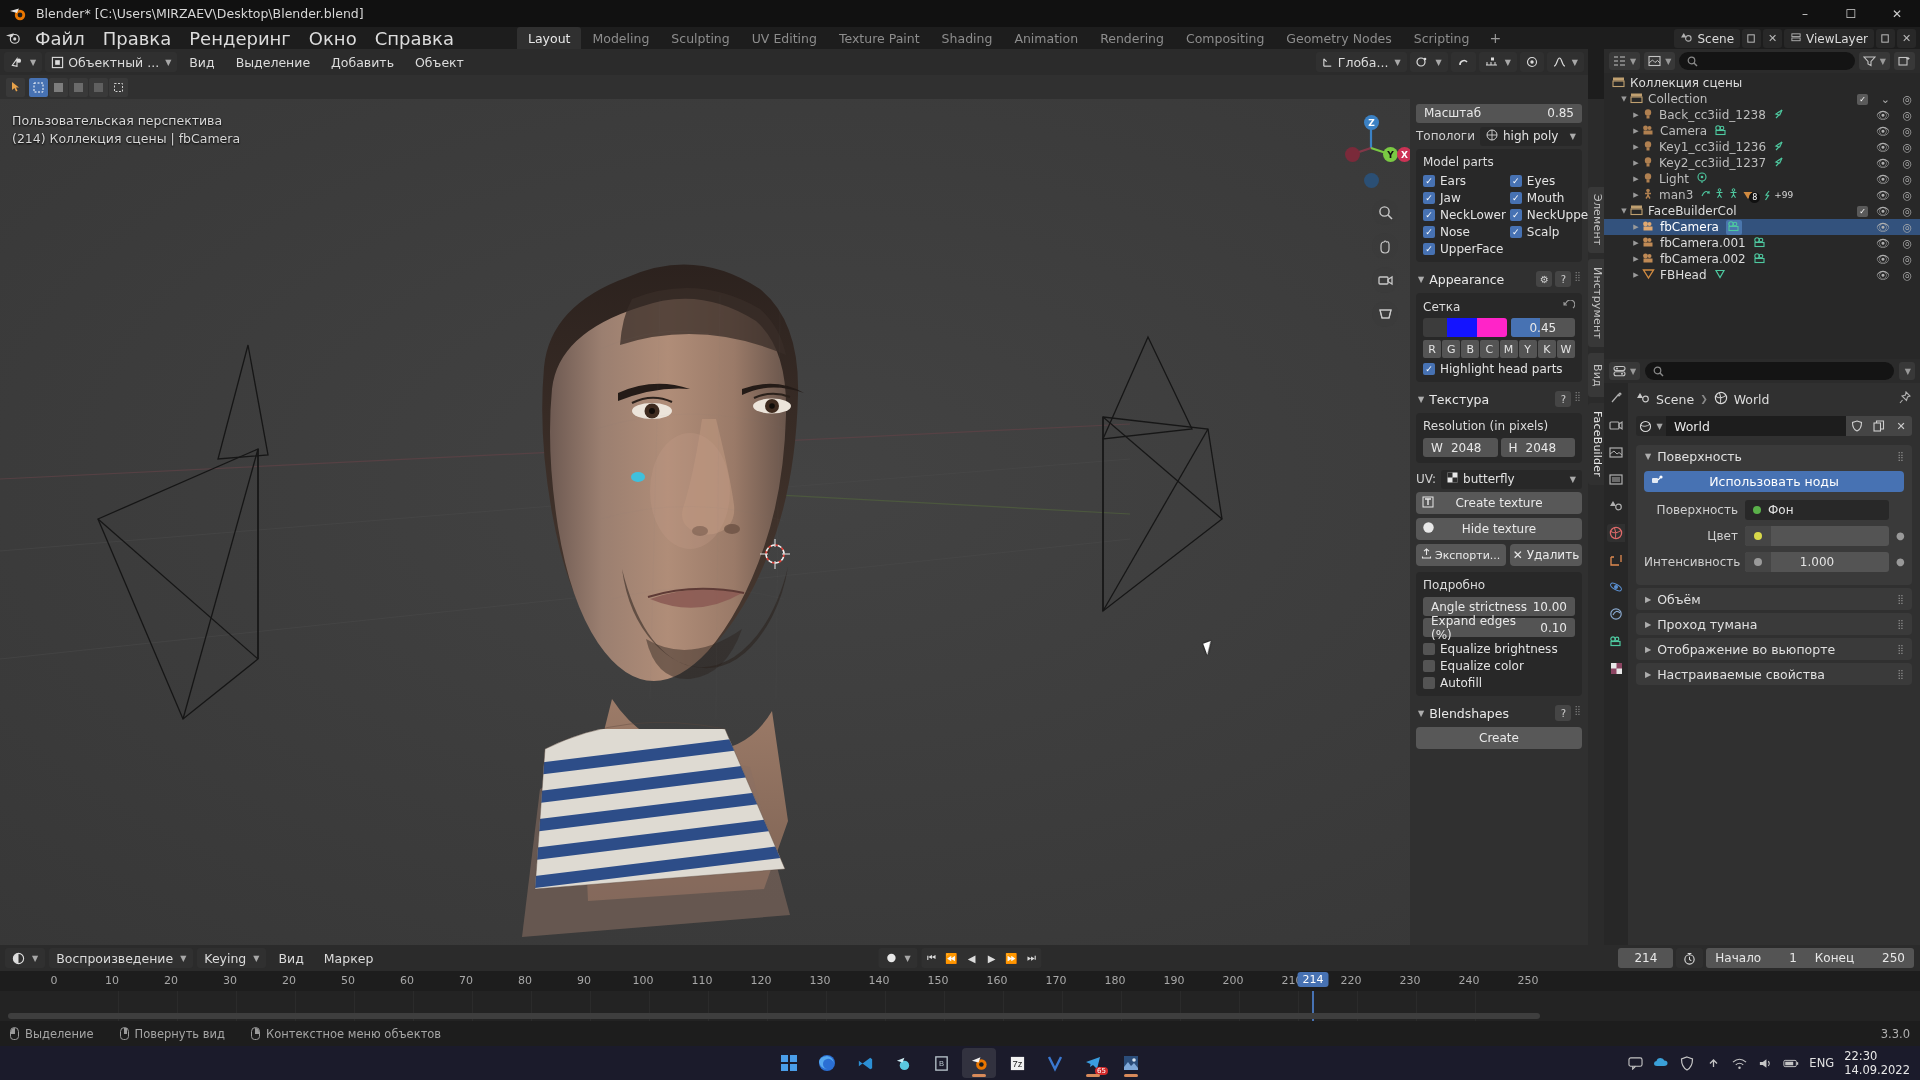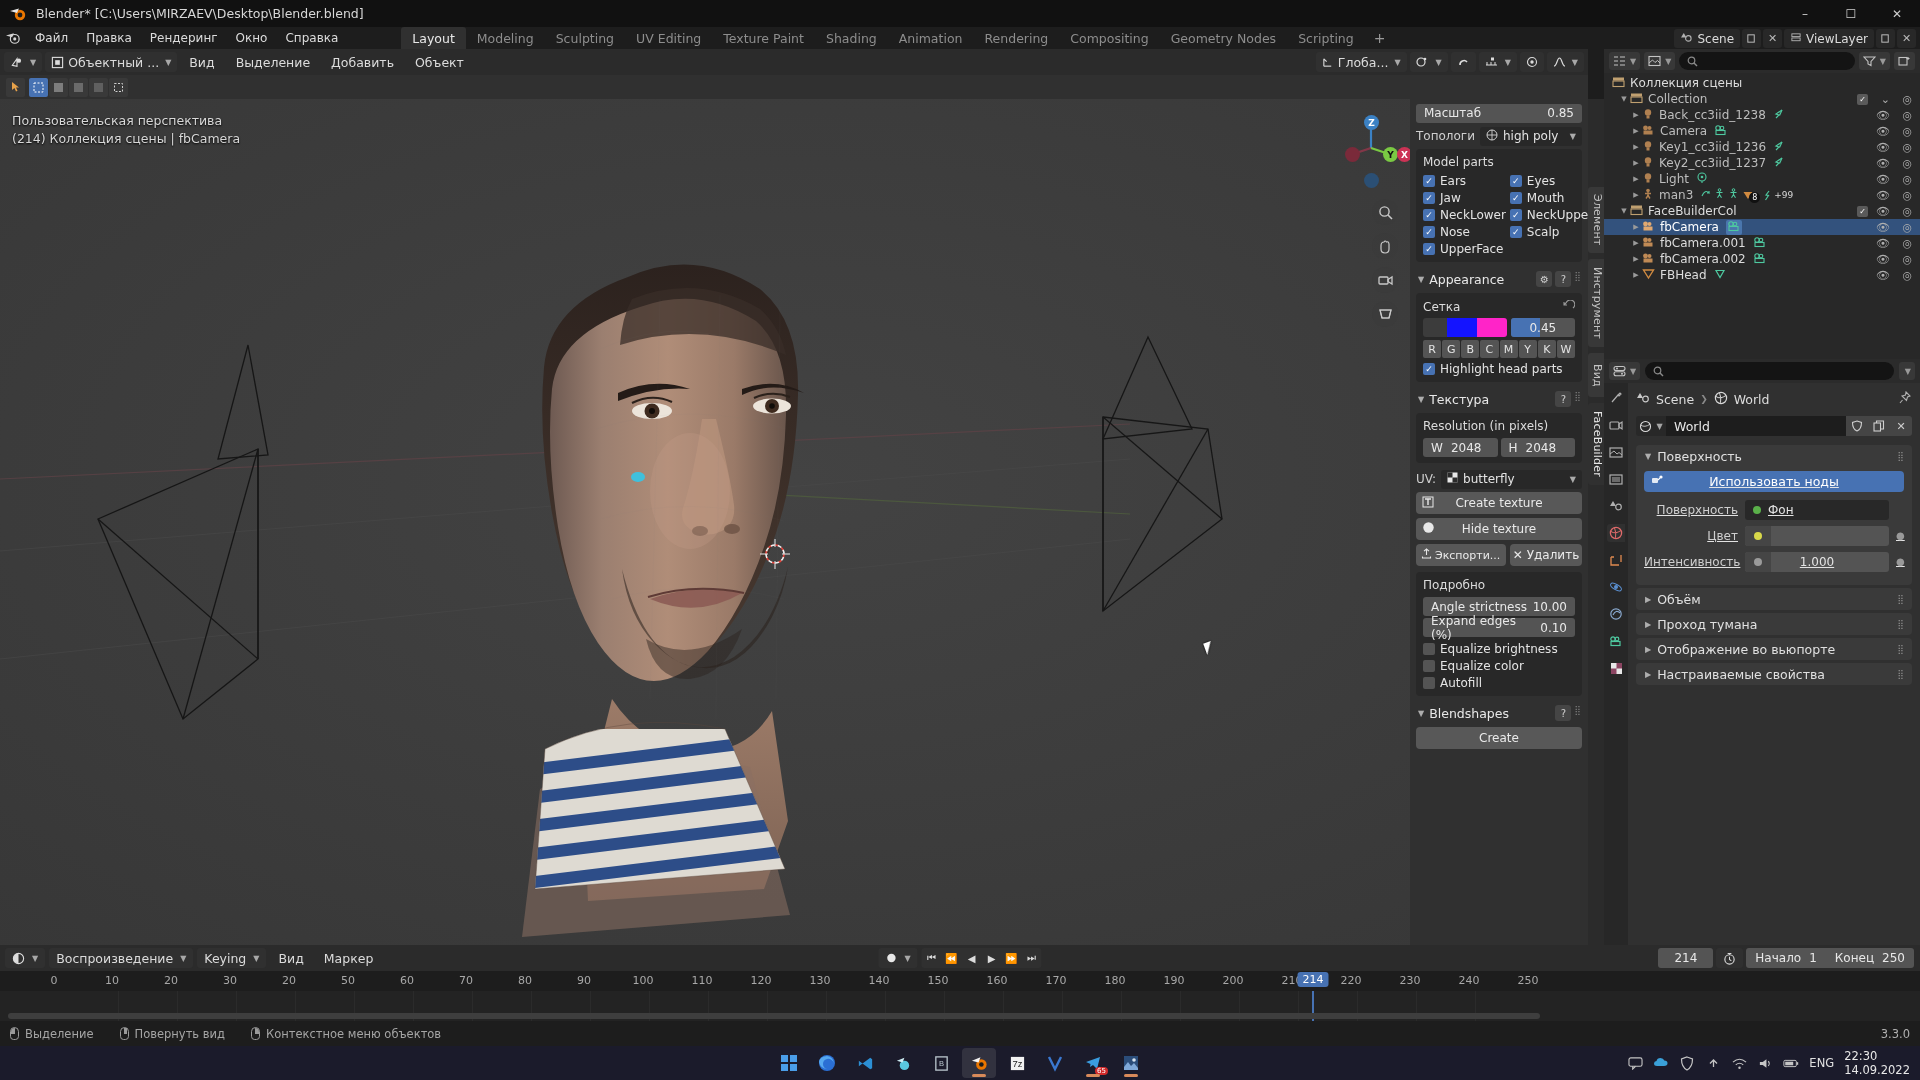--- a/index.html
+++ b/index.html
@@ -13,21 +13,21 @@
   .tb-logo{ width:22px; height:16px; margin-left:8px; position:relative; }
   .tb-title{ margin-left:6px; font-size:12.5px; color:#d7d7d7; }
   .tb-wbtns{ position:absolute; right:0; top:0; height:27px; display:flex; }
   .wbtn{ width:46px; height:27px; display:flex; align-items:center; justify-content:center;
     color:#cfcfcf; font-size:12px; }
 
   
   .topbar{ position:absolute; left:0; top:27px; width:1920px; height:22px; background:#1d1d1d;
     display:flex; align-items:center; }
   .bl-icon{ width:26px; height:18px; display:flex; align-items:center; justify-content:center; }
-  .menu{ padding:2px 9px; font-size:12px; color:#dcdcdc; white-space:nowrap; }
+  .menu{ padding:2px 9px; font-size:18px; color:#dcdcdc; white-space:nowrap; }
   .wstabs{ display:flex; align-items:center; margin-left:10px; height:22px;padding-left:44px; }
   .wtab{ padding:3px 11px; font-size:12.5px; color:#8d8d8d; white-space:nowrap; height:22px;
     display:flex; align-items:center; }
   .wtab.active{ background:#303030; color:#e8e8e8; border-radius:3px 3px 0 0; }
   .wtab.plus{ color:#9a9a9a; font-size:14px; padding:0 9px; }
   .topbar-right{ position:absolute; right:4px; top:2px; height:19px; display:flex; align-items:center; gap:2px; }
   .tb-field{ height:19px; background:#282828; border-radius:3px; display:flex; align-items:center;
     padding:0 6px; gap:4px; font-size:12px; color:#dcdcdc; }
   .tb-field .ic{ opacity:.85; }
   .tb-btn{ width:19px; height:19px; background:#282828; border-radius:3px; display:flex;
@@ -146,21 +146,21 @@
   .id-row{ display:flex; align-items:center; height:22px; margin:5px 0 8px 0; gap:0; }
   .id-pick{ width:30px; height:20px; background:#282828; border-radius:3px 0 0 3px;
     display:flex; align-items:center; justify-content:center; gap:2px; font-size:11px; color:#dcdcdc; }
   .id-name{ flex:1; height:20px; background:#1d1d1d; display:flex; align-items:center;
     padding:0 8px; font-size:12.5px; color:#e8e8e8; }
   .id-btn{ width:22px; height:20px; background:#454545; display:flex; align-items:center;
     justify-content:center; font-size:11px; color:#cfcfcf; }
   .pnl{ background:#3a3a3a; border-radius:4px; margin-bottom:3px; }
   .pnl-head{ height:22px; display:flex; align-items:center; padding:0 7px; gap:6px; font-size:12.5px; color:#e0e0e0; }
   .pnl-head .dots{ margin-left:auto; color:#888; font-size:9px; letter-spacing:1px; }
-  .pnl-body{ padding:4px 8px 8px 8px;text-decoration:underline; }
+  .pnl-body{ padding:4px 8px 8px 8px; }
   .use-nodes{ height:21px; background:#4772b3; border-radius:4px; display:flex; align-items:center;
     justify-content:center; font-size:12.5px; color:#fff; position:relative; margin-bottom:7px; }
   .use-nodes .lico{ position:absolute; left:7px; }
   .prow{ display:flex; align-items:center; height:21px; margin-bottom:5px; gap:7px; }
   .prow .plab{ width:94px; text-align:right; font-size:12px; color:#cfcfcf; }
   .pval{ flex:1; height:20px; background:#282828; border-radius:3px; display:flex;
     align-items:center; padding:0 8px; gap:7px; font-size:12px; color:#e3e3e3; }
   .pval.light{ background:#545454; justify-content:center; position:relative; }
   .pval.light .sw{ position:absolute; left:0; top:0; bottom:0; width:26px; background:#454545;
     border-radius:3px 0 0 3px; display:flex; align-items:center; justify-content:center; }
@@ -174,21 +174,21 @@
     padding:0 7px; gap:5px; font-size:12.5px; color:#dcdcdc; }
   .tl-menu{ padding:2px 8px; font-size:12.5px; color:#dcdcdc; }
   .tl-center{ position:absolute; left:50%; transform:translateX(-50%); display:flex; align-items:center; gap:4px; }
   .tl-transport{ height:20px; background:#303030; border-radius:3px; display:flex; align-items:center; }
   .tp{ width:20px; height:20px; display:flex; align-items:center; justify-content:center;
     color:#dcdcdc; font-size:10px; }
   .tl-right{ position:absolute; right:6px; display:flex; align-items:center; gap:3px; }
   .tl-num{ height:20px; background:#545454; border-radius:3px; display:flex; align-items:center;
     justify-content:center; padding:0 16px; font-size:12px; color:#e8e8e8; }
   .tl-range{ height:20px; background:#545454; border-radius:3px; display:flex; align-items:center; }
-  .tl-range .seg{ padding:0 9px; font-size:12px; color:#e8e8e8; display:flex; gap:8px;text-align:center; }
+  .tl-range .seg{ padding:0 9px; font-size:12px; color:#e8e8e8; display:flex; gap:28px;text-align:center; }
   .tl-ruler{ position:relative; height:20px; background:#1d1d1d; }
   .tl-tick{ position:absolute; top:3px; font-size:11px; color:#a8a8a8; transform:translateX(-50%); }
   .tl-track{ position:relative; height:30px; background:#232323; }
   .tl-grid{ position:absolute; top:0; bottom:0; width:1px; background:#2b2b2b; }
   .ph{ position:absolute; top:0; width:2px; background:#4772b3; }
   .ph-lbl{ position:absolute; top:1px; transform:translateX(-50%); background:#4772b3;
     color:#fff; font-size:11px; padding:1px 5px; border-radius:3px; }
 
   
   .status{ position:absolute; left:0; top:1021px; width:1920px; height:25px; background:#1d1d1d;

